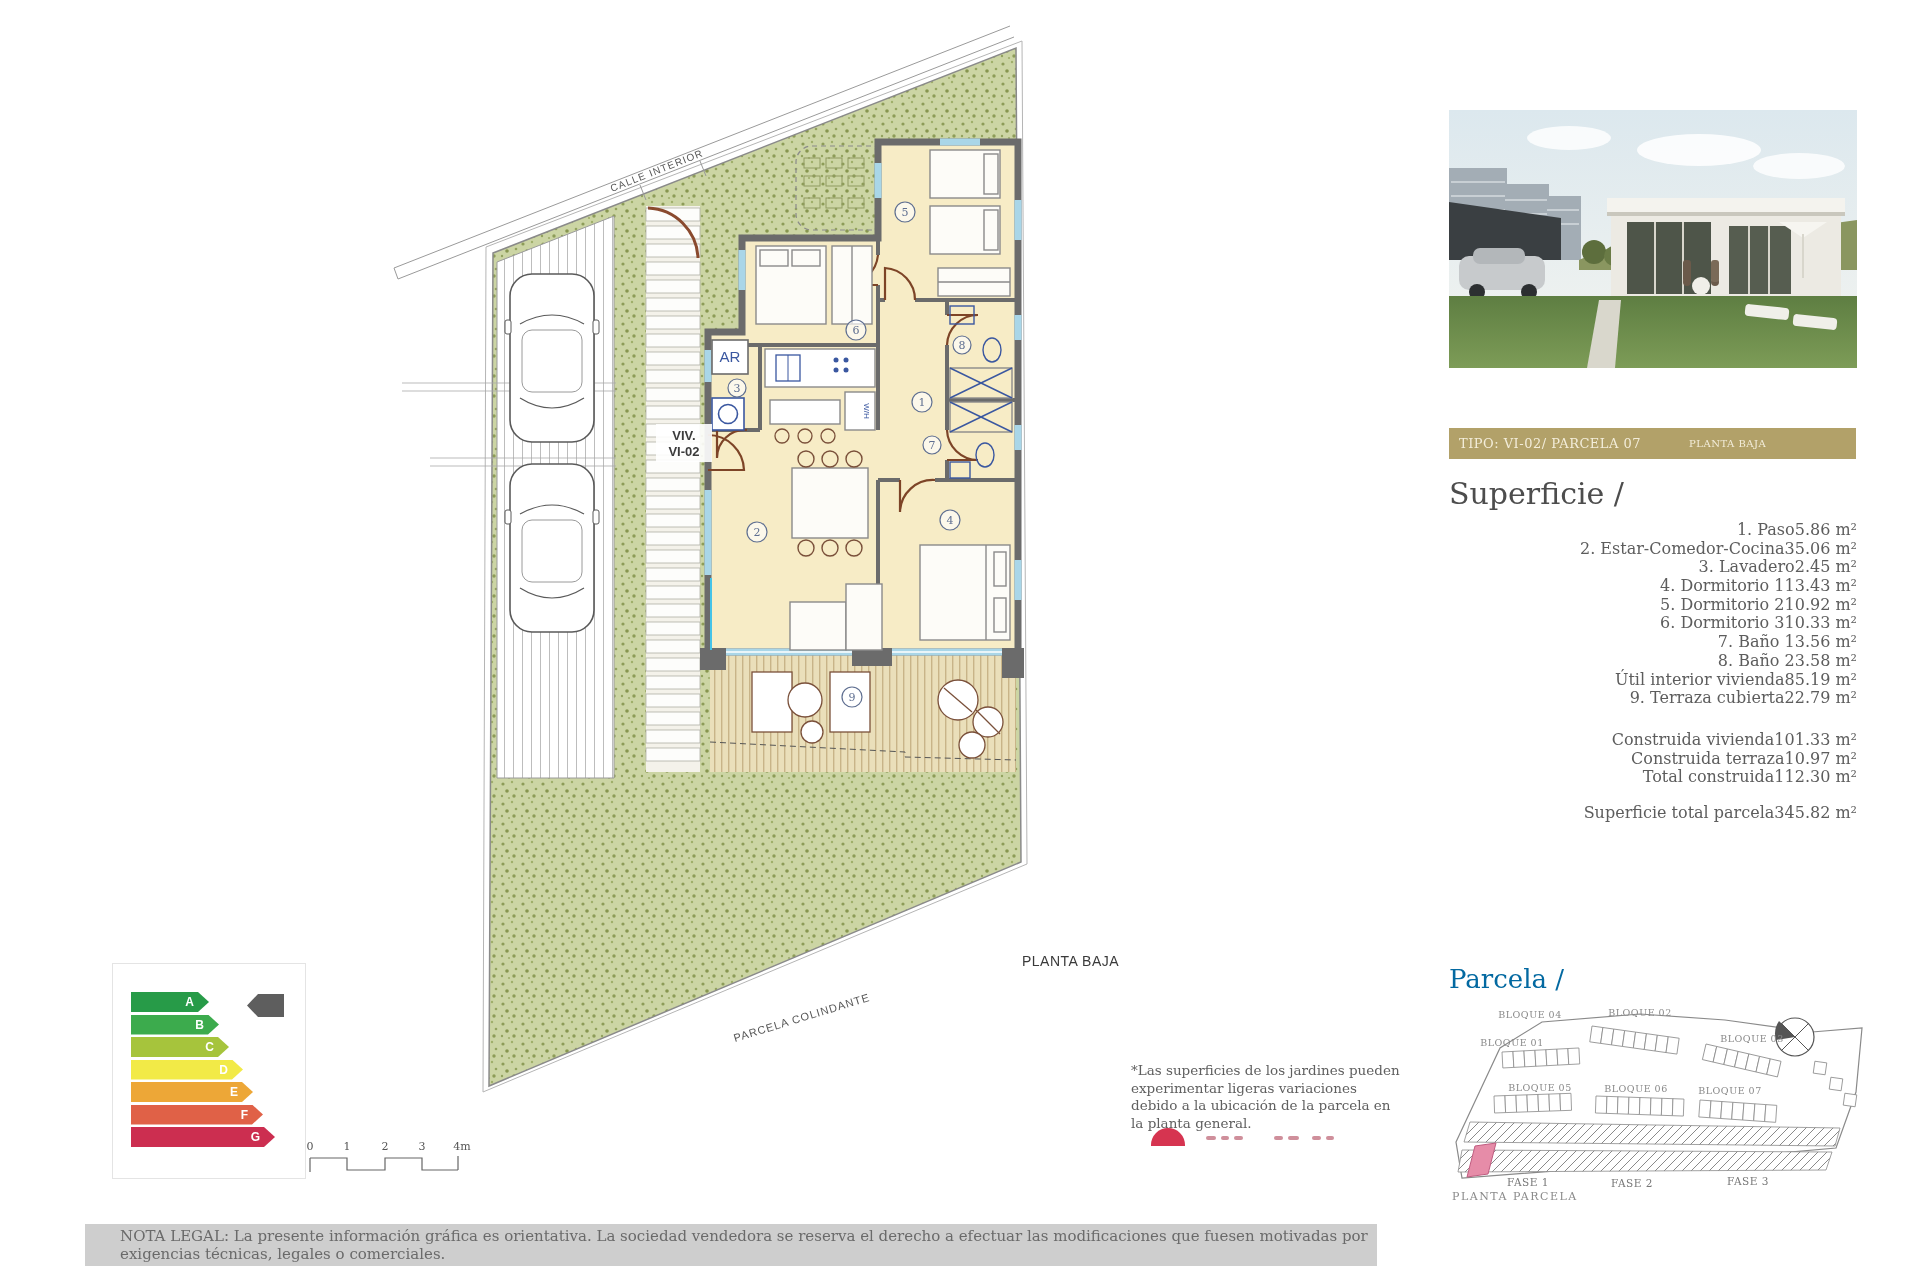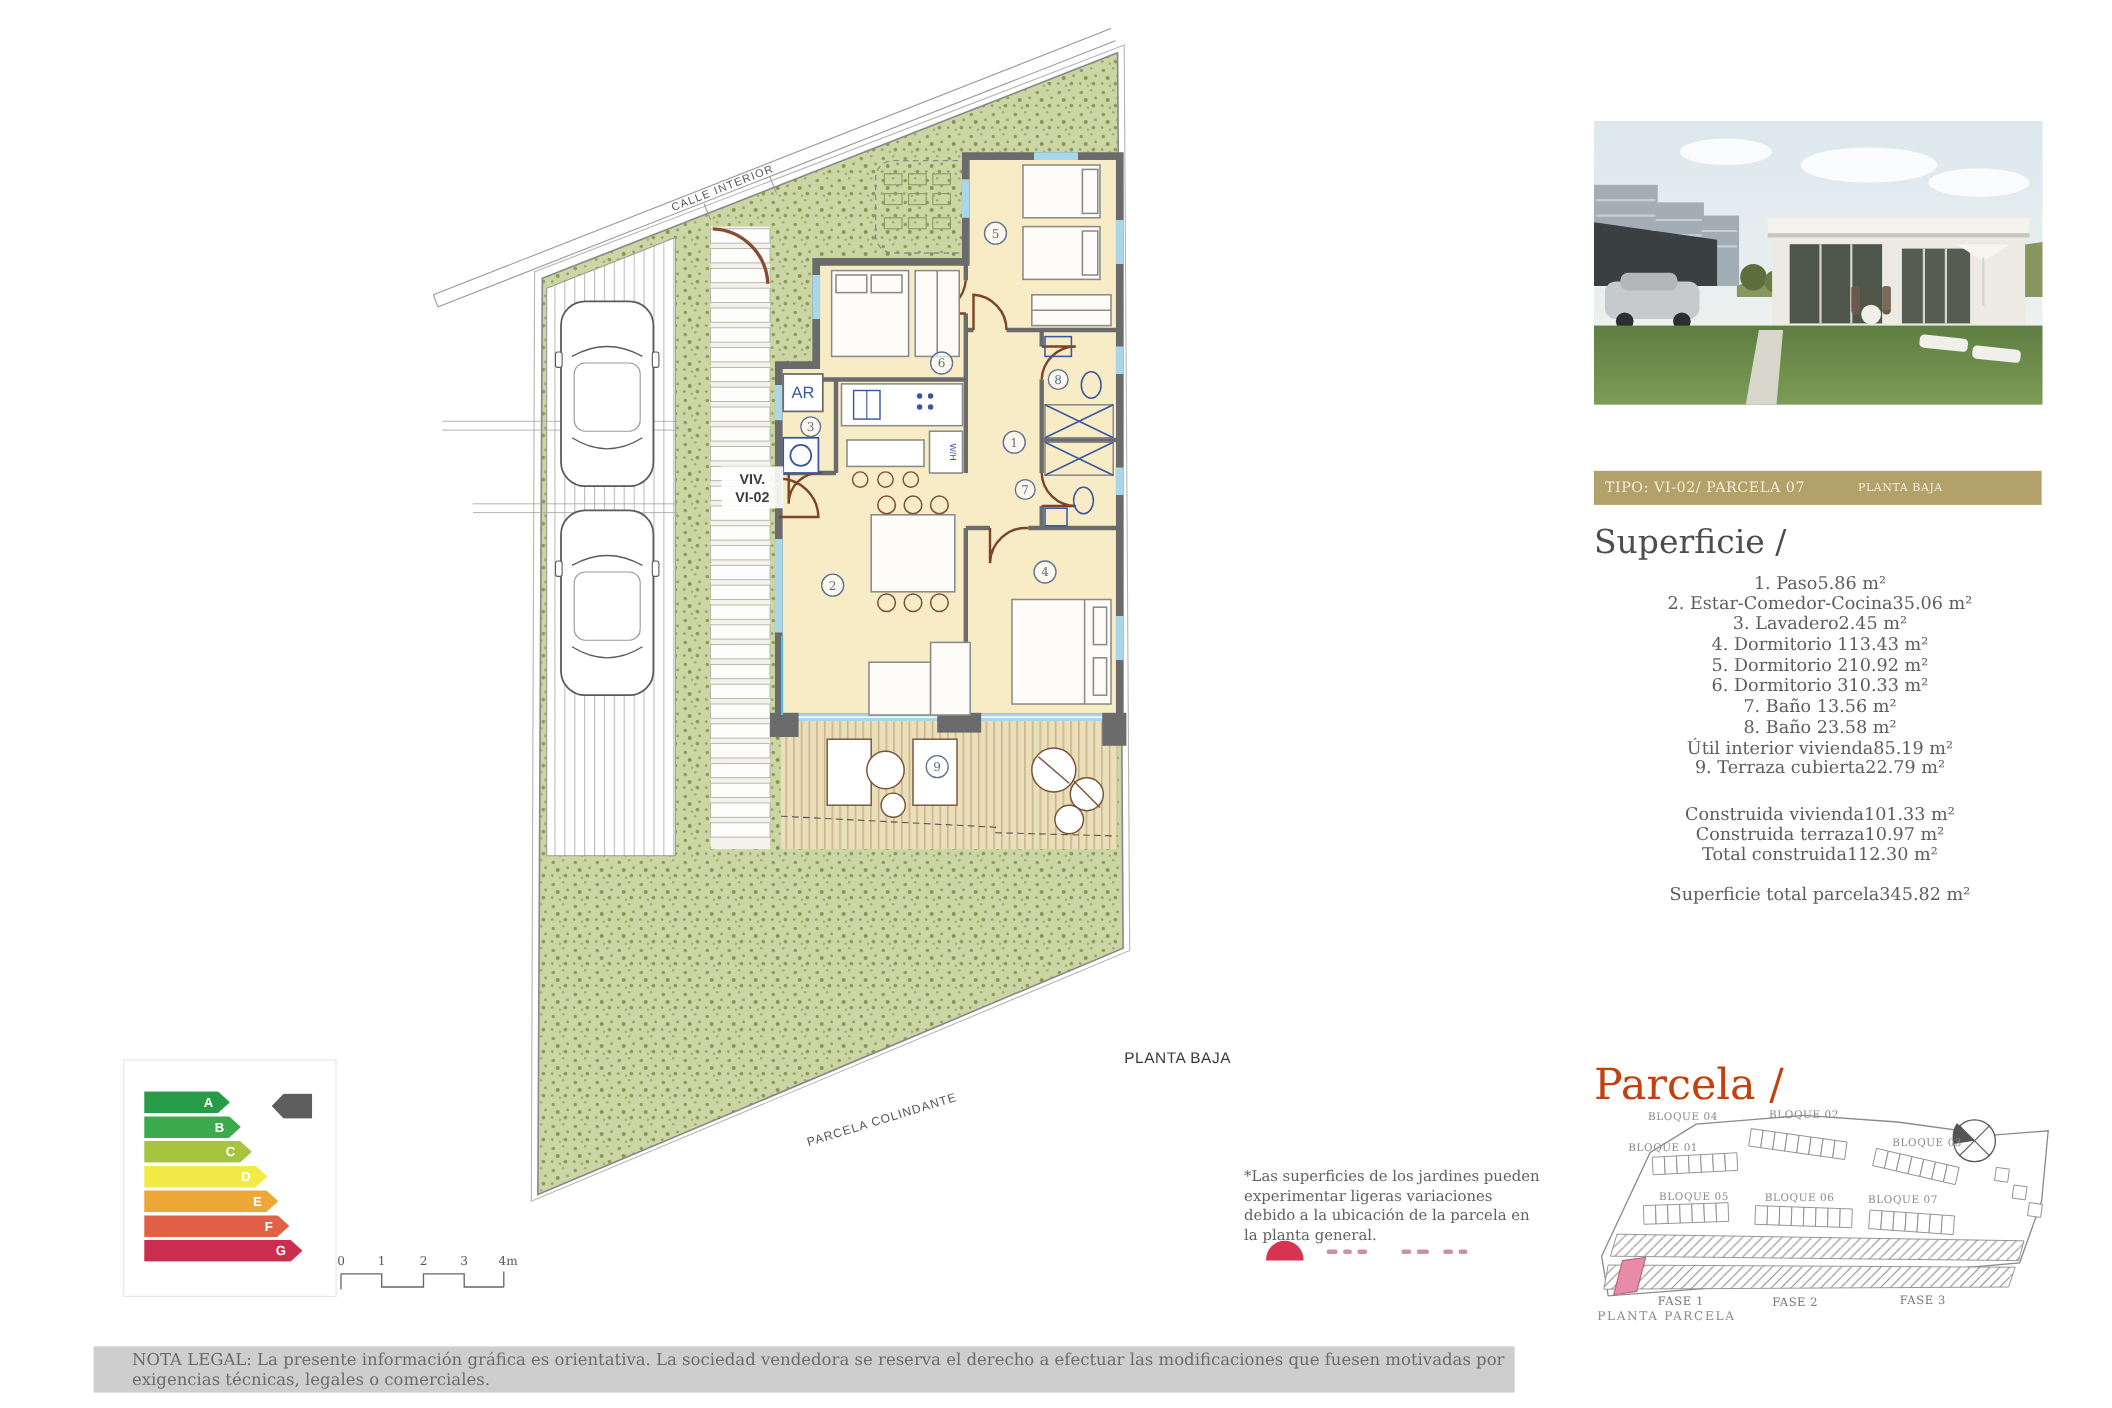--- a/index.html
+++ b/index.html
@@ -7,22 +7,22 @@
          font-family:"DejaVu Serif", serif;}
   .abs{position:absolute;}
   
   .photo-wrap{left:1449px;top:110px;width:408px;height:258px;}
   .main-title{left:1449px;top:372px;width:410px;font-size:31px;color:#4d4d4d;letter-spacing:.5px;}
   .type-bar{left:1449px;top:428px;width:407px;height:31px;background:#b2a169;display:flex;align-items:center;}
   .type-bar .t1{color:#f3edda;font-size:13px;margin-left:10px;letter-spacing:.5px;white-space:nowrap;}
   .type-bar .t2{color:#f3edda;font-size:10px;margin-left:48px;letter-spacing:.5px;white-space:nowrap;}
   .sup-head{left:1449px;top:476px;font-size:30px;color:#4d4d4d;}
   .rows{left:1452px;width:405px;color:#5d5d5d;font-size:16px;}
-  .row{display:flex;justify-content:center;height:18.7px;line-height:18.7px;white-space:nowrap;}
-  .parc-head{left:1449px;top:964px;font-size:39px;color:#c2410c;}
+  .row{display:flex;justify-content:flex-end;height:18.7px;line-height:18.7px;white-space:nowrap;}
+  .parc-head{left:1449px;top:964px;font-size:26px;color:#0369a1;}
   .planta-parcela{left:1452px;top:1190px;font-size:11px;color:#8a8a8a;letter-spacing:1.5px;}
   
   .energy-box{left:112px;top:963px;width:192px;height:214px;border:1px solid #e4e4e4;background:#fff;}
   .energy-bars{position:absolute;left:18px;top:28px;}
   .ebar{height:20px;margin-bottom:2.5px;color:#fff;font-family:"Liberation Sans",sans-serif;
         font-weight:bold;font-size:12px;display:flex;align-items:center;justify-content:flex-end;
         padding-right:15px;box-sizing:border-box;
         clip-path:polygon(0 0,calc(100% - 11px) 0,100% 50%,calc(100% - 11px) 100%,0 100%);}
   .gray-arrow{position:absolute;left:134px;top:30px;width:37px;height:23px;background:#5e5e5e;
         clip-path:polygon(100% 0,11px 0,0 50%,11px 100%,100% 100%);}

